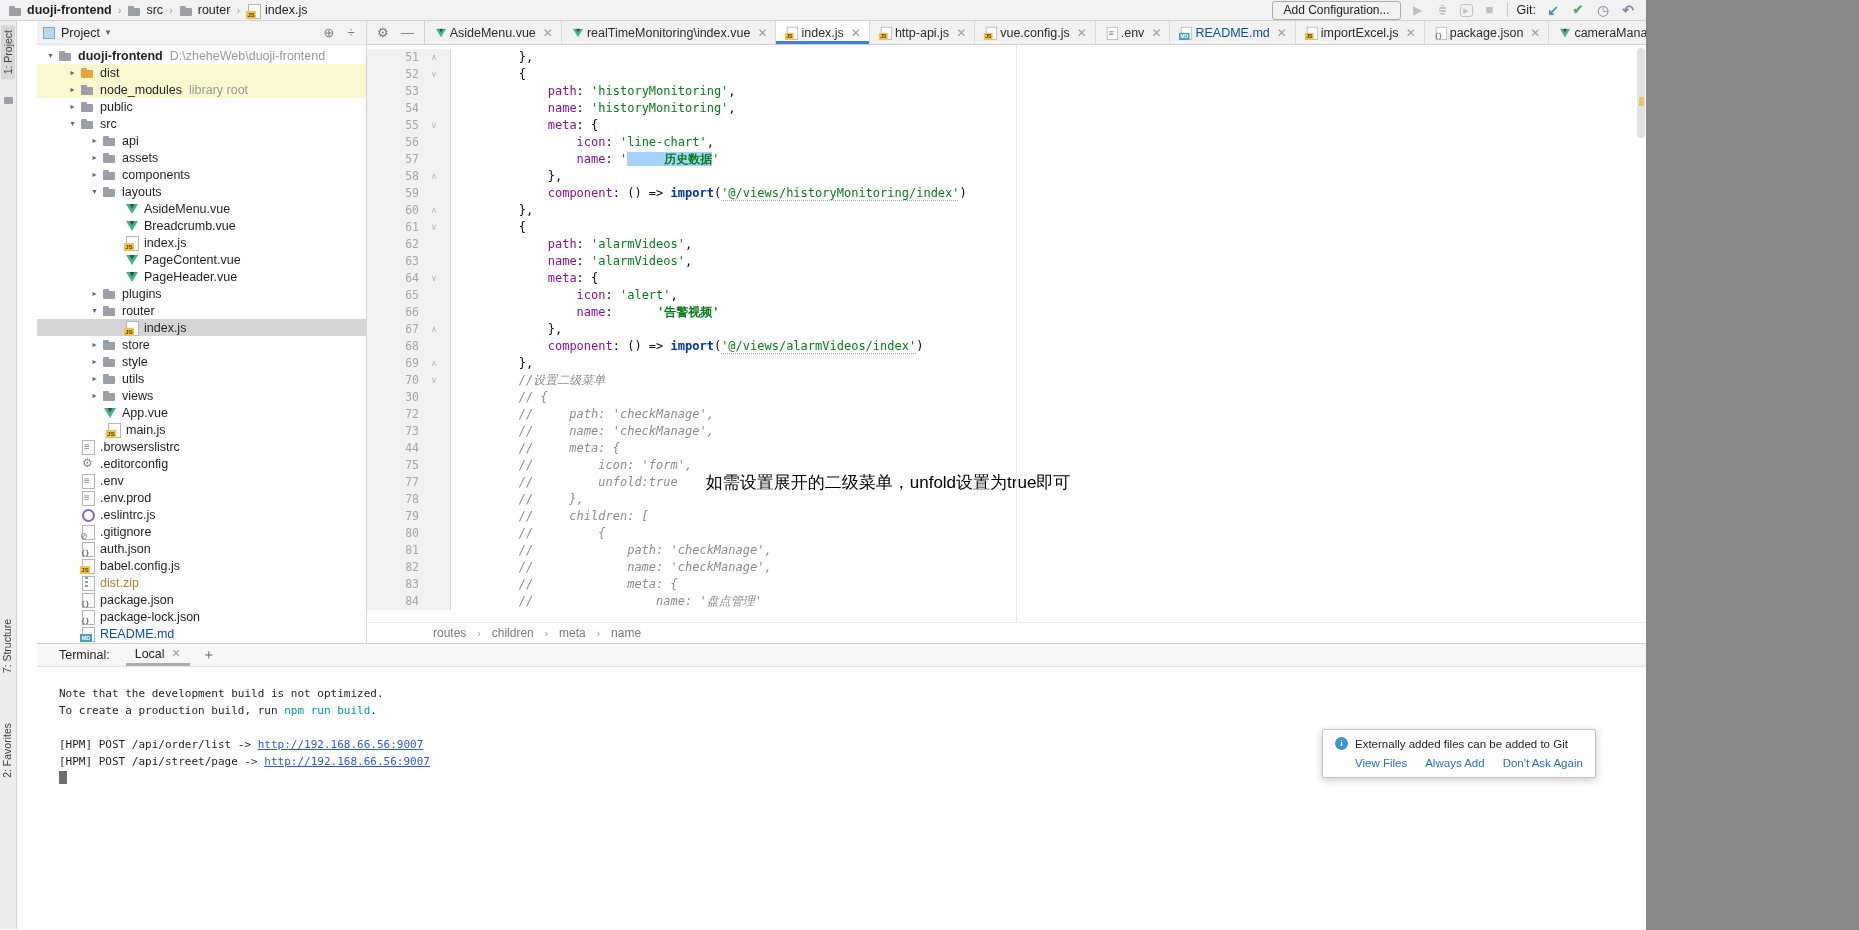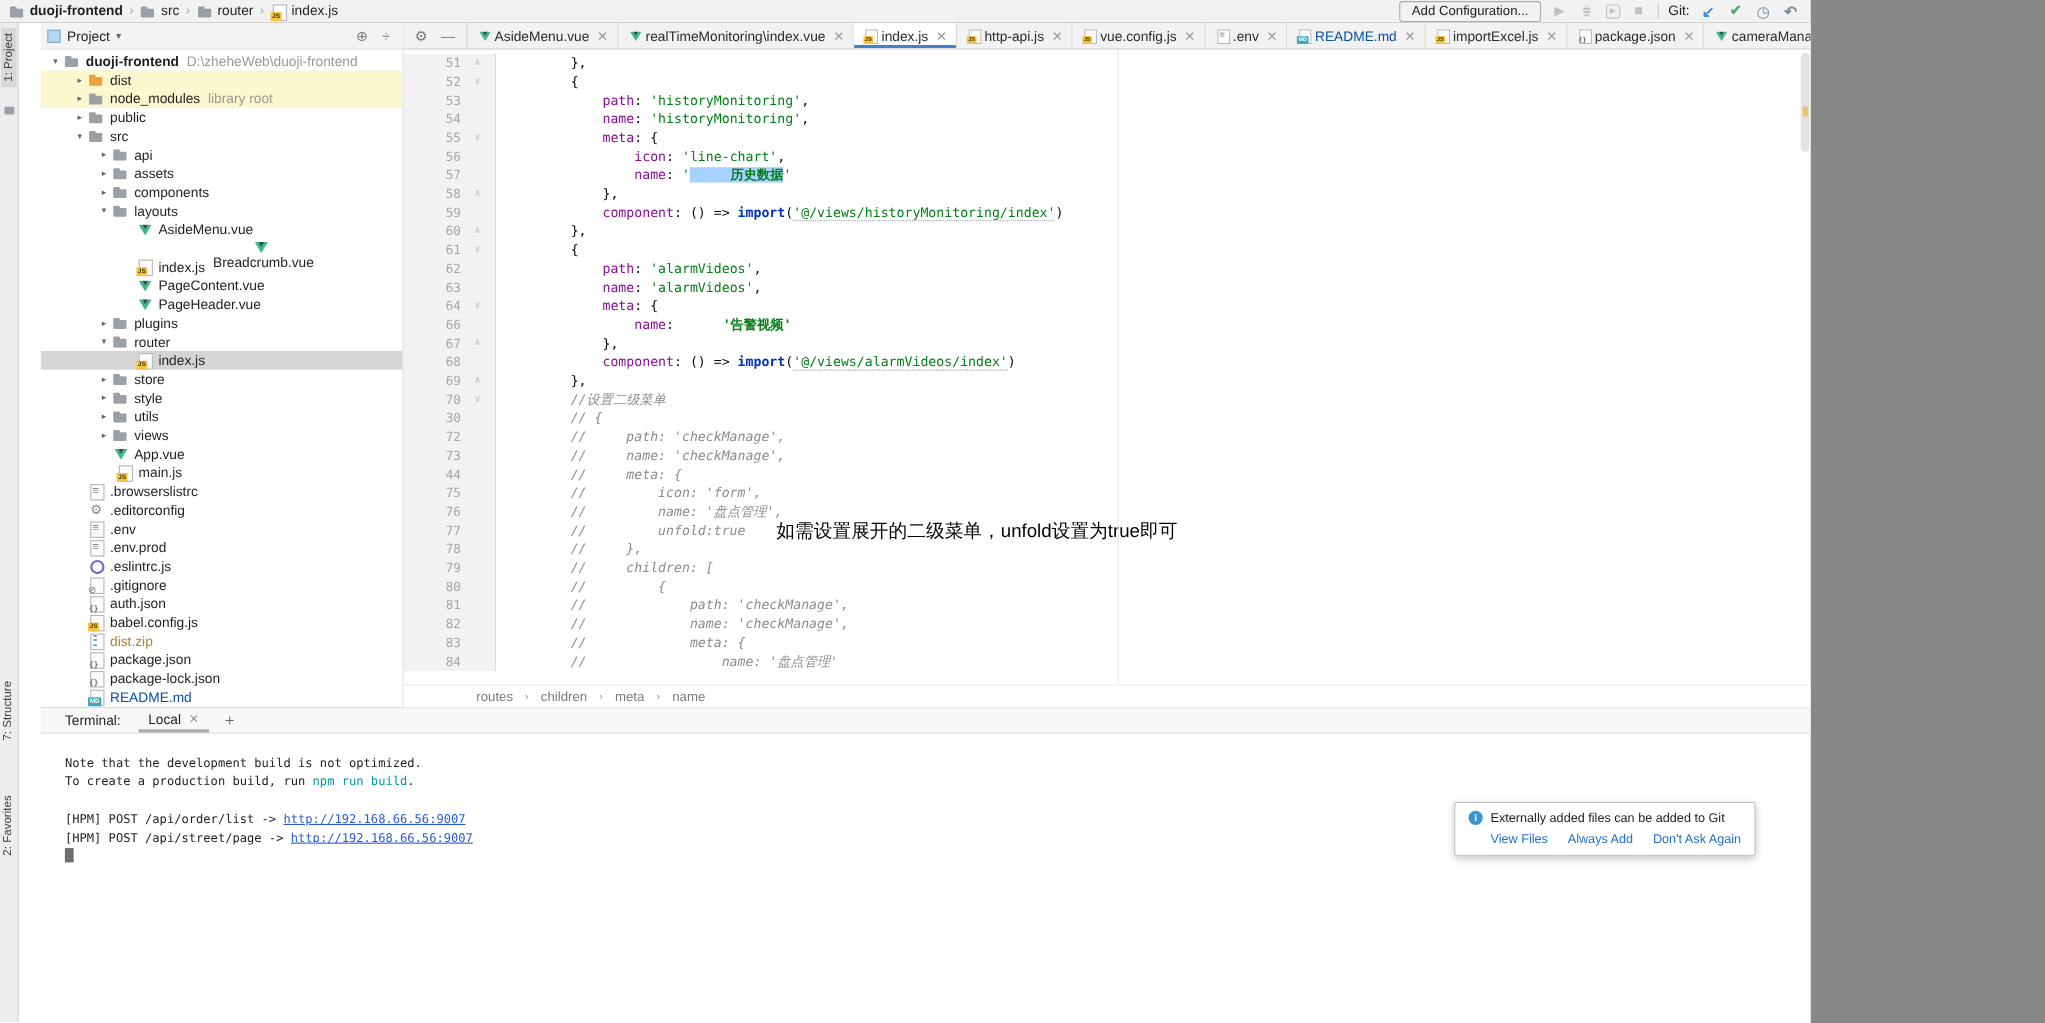--- a/index.html
+++ b/index.html
@@ -269,21 +269,21 @@
               <div class="trow" style="padding-left: 50px;">
                 <span class="chev">▾</span>
                 <span class="icon i-folder"></span>
                 <span class="lbl">layouts</span>
               </div>
               <div class="trow" style="padding-left: 72px;">
                 <span class="nochev"></span>
                 <span class="icon i-vue"></span>
                 <span class="lbl">AsideMenu.vue</span>
               </div>
-              <div class="trow" style="padding-left: 72px; flex-direction: column;">
+              <div class="trow" style="padding-left: 72px;">
                 <span class="nochev"></span>
                 <span class="icon i-vue"></span>
                 <span class="lbl">Breadcrumb.vue</span>
               </div>
               <div class="trow" style="padding-left: 72px;">
                 <span class="nochev"></span>
                 <span class="icon i-js"></span>
                 <span class="lbl">index.js</span>
               </div>
               <div class="trow" style="padding-left: 72px;">
@@ -472,31 +472,31 @@
               <div class="cl"><div class="gut"><span class="num">55</span><span class="fold">∨</span></div><div class="ct"><span class="t-p">            </span><span class="t-k">meta</span><span class="t-p">: {</span></div></div>
               <div class="cl"><div class="gut"><span class="num">56</span><span class="fold"></span></div><div class="ct"><span class="t-p">                </span><span class="t-k">icon</span><span class="t-p">: </span><span class="t-s">'line-chart'</span><span class="t-p">,</span></div></div>
               <div class="cl"><div class="gut"><span class="num">57</span><span class="fold"></span></div><div class="ct"><span class="t-p">                </span><span class="t-k">name</span><span class="t-p">: </span><span class="t-s">'</span><span class="t-s t-sel t-ch">历史数据</span><span class="t-s">'</span></div></div>
               <div class="cl"><div class="gut"><span class="num">58</span><span class="fold">∧</span></div><div class="ct"><span class="t-p">            },</span></div></div>
               <div class="cl"><div class="gut"><span class="num">59</span><span class="fold"></span></div><div class="ct"><span class="t-p">            </span><span class="t-k">component</span><span class="t-p">: () =&gt; </span><span class="t-kw">import</span><span class="t-p">(</span><span class="t-s t-u">'@/views/historyMonitoring/index'</span><span class="t-p">)</span></div></div>
               <div class="cl"><div class="gut"><span class="num">60</span><span class="fold">∧</span></div><div class="ct"><span class="t-p">        },</span></div></div>
               <div class="cl"><div class="gut"><span class="num">61</span><span class="fold">∨</span></div><div class="ct"><span class="t-p">        {</span></div></div>
               <div class="cl"><div class="gut"><span class="num">62</span><span class="fold"></span></div><div class="ct"><span class="t-p">            </span><span class="t-k">path</span><span class="t-p">: </span><span class="t-s">'alarmVideos'</span><span class="t-p">,</span></div></div>
               <div class="cl"><div class="gut"><span class="num">63</span><span class="fold"></span></div><div class="ct"><span class="t-p">            </span><span class="t-k">name</span><span class="t-p">: </span><span class="t-s">'alarmVideos'</span><span class="t-p">,</span></div></div>
               <div class="cl"><div class="gut"><span class="num">64</span><span class="fold">∨</span></div><div class="ct"><span class="t-p">            </span><span class="t-k">meta</span><span class="t-p">: {</span></div></div>
+              <div class="cl"><div class="gut"><span class="num">65</span><span class="fold"></span></div><div class="ct"><span class="t-p">                </span><span class="t-k">icon</span><span class="t-p">: </span><span class="t-s">'alert'</span><span class="t-p">,</span></div></div>
               <div class="cl"><div class="gut"><span class="num">66</span><span class="fold"></span></div><div class="ct"><span class="t-p">                </span><span class="t-k">name</span><span class="t-p">: </span><span class="t-s t-ch">'告警视频'</span></div></div>
               <div class="cl"><div class="gut"><span class="num">67</span><span class="fold">∧</span></div><div class="ct"><span class="t-p">            },</span></div></div>
               <div class="cl"><div class="gut"><span class="num">68</span><span class="fold"></span></div><div class="ct"><span class="t-p">            </span><span class="t-k">component</span><span class="t-p">: () =&gt; </span><span class="t-kw">import</span><span class="t-p">(</span><span class="t-s t-u">'@/views/alarmVideos/index'</span><span class="t-p">)</span></div></div>
               <div class="cl"><div class="gut"><span class="num">69</span><span class="fold">∧</span></div><div class="ct"><span class="t-p">        },</span></div></div>
               <div class="cl"><div class="gut"><span class="num">70</span><span class="fold">∨</span></div><div class="ct"><span class="t-p">        </span><span class="t-c">//设置二级菜单</span></div></div>
               <div class="cl"><div class="gut"><span class="num">30</span><span class="fold"></span></div><div class="ct"><span class="t-p">        </span><span class="t-c">// {</span></div></div>
               <div class="cl"><div class="gut"><span class="num">72</span><span class="fold"></span></div><div class="ct"><span class="t-p">        </span><span class="t-c">//     path: 'checkManage',</span></div></div>
               <div class="cl"><div class="gut"><span class="num">73</span><span class="fold"></span></div><div class="ct"><span class="t-p">        </span><span class="t-c">//     name: 'checkManage',</span></div></div>
               <div class="cl"><div class="gut"><span class="num">44</span><span class="fold"></span></div><div class="ct"><span class="t-p">        </span><span class="t-c">//     meta: {</span></div></div>
               <div class="cl"><div class="gut"><span class="num">75</span><span class="fold"></span></div><div class="ct"><span class="t-p">        </span><span class="t-c">//         icon: 'form',</span></div></div>
-              <div class="cl"><div class="gut"><span class="num">76</span><span class="fold"></span></div><div class="ct"><span class="t-p">        </span><span class="t-c">//         name: '盘点管理',</span></div></div>
               <div class="cl"><div class="gut"><span class="num">77</span><span class="fold"></span></div><div class="ct"><span class="t-p">        </span><span class="t-c">//         unfold:true</span><span class="t-ann">如需设置展开的二级菜单，unfold设置为true即可</span></div></div>
               <div class="cl"><div class="gut"><span class="num">78</span><span class="fold"></span></div><div class="ct"><span class="t-p">        </span><span class="t-c">//     },</span></div></div>
               <div class="cl"><div class="gut"><span class="num">79</span><span class="fold"></span></div><div class="ct"><span class="t-p">        </span><span class="t-c">//     children: [</span></div></div>
               <div class="cl"><div class="gut"><span class="num">80</span><span class="fold"></span></div><div class="ct"><span class="t-p">        </span><span class="t-c">//         {</span></div></div>
               <div class="cl"><div class="gut"><span class="num">81</span><span class="fold"></span></div><div class="ct"><span class="t-p">        </span><span class="t-c">//             path: 'checkManage',</span></div></div>
               <div class="cl"><div class="gut"><span class="num">82</span><span class="fold"></span></div><div class="ct"><span class="t-p">        </span><span class="t-c">//             name: 'checkManage',</span></div></div>
               <div class="cl"><div class="gut"><span class="num">83</span><span class="fold"></span></div><div class="ct"><span class="t-p">        </span><span class="t-c">//             meta: {</span></div></div>
               <div class="cl"><div class="gut"><span class="num">84</span><span class="fold"></span></div><div class="ct"><span class="t-p">        </span><span class="t-c">//                 name: '盘点管理'</span></div></div>
             </div>
           <div class="ecrumbs" id="ecrumbs">

